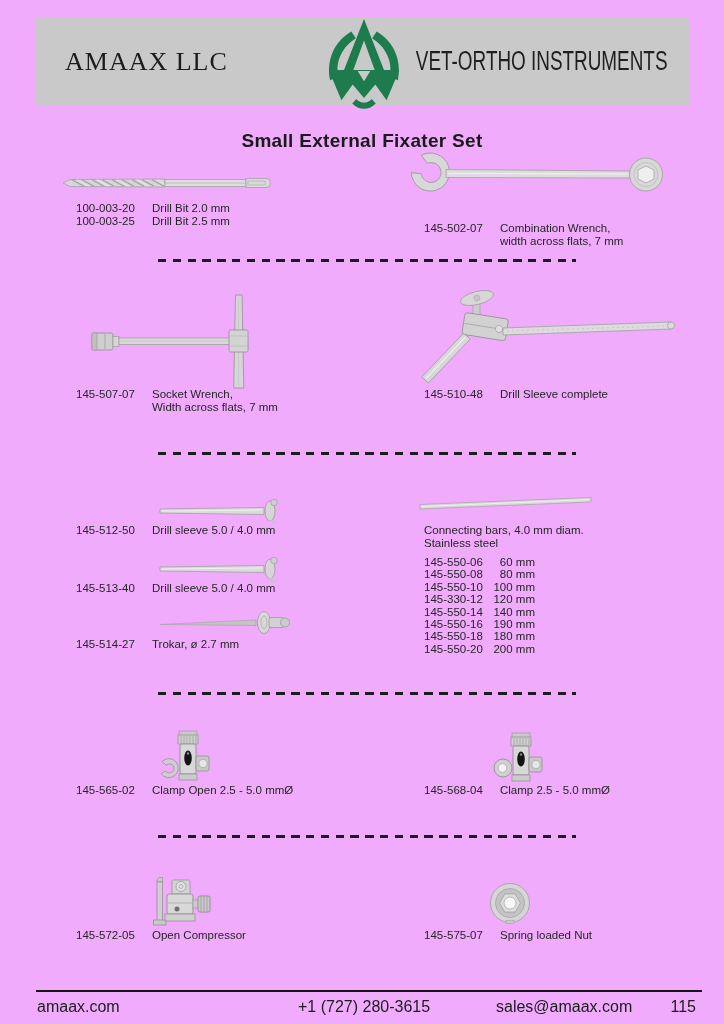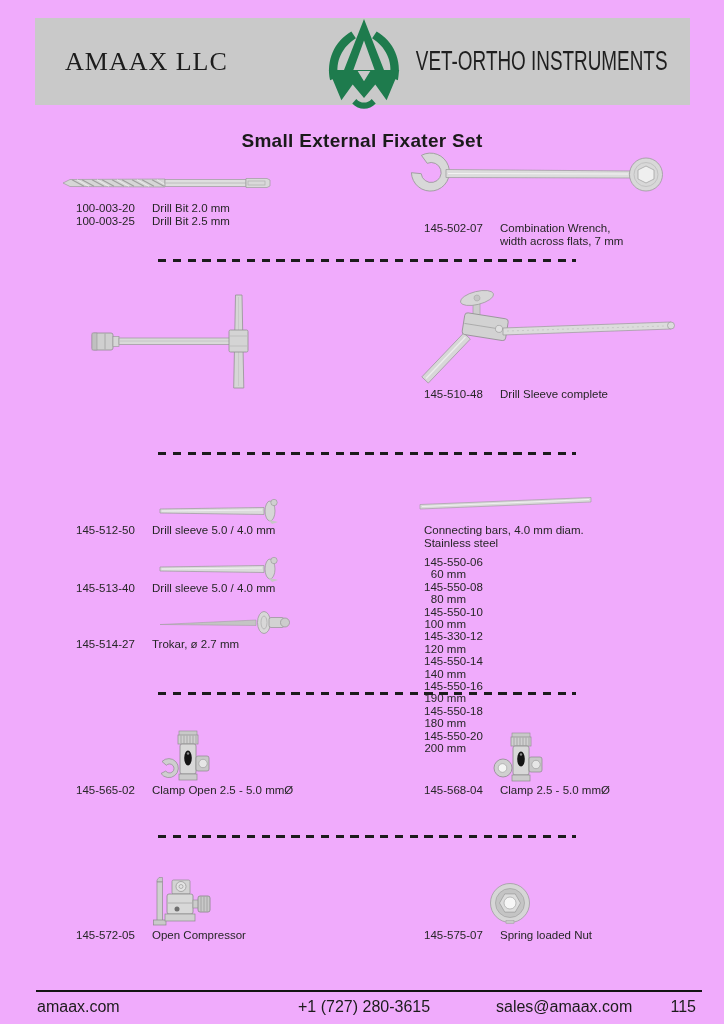--- a/index.html
+++ b/index.html
@@ -18,21 +18,21 @@
   
   .title{position:absolute;left:0;top:130px;width:724px;text-align:center;
          font-size:19px;font-weight:bold;letter-spacing:0.3px;color:#1a1a1a;}
 
   
   .ptxt{position:absolute;font-size:11.5px;line-height:13.3px;color:#262626;white-space:nowrap;}
   .row{display:flex;}
   .code{width:76px;flex:none;}
 
   
-  .cb-rows .row{line-height:12.4px;flex-direction:column;}
+  .cb-rows .row{line-height:12.4px;}
   .ccode{width:69px;flex:none;}
   .csize{width:42px;flex:none;text-align:right;}
 
   .pimg{position:absolute;}
 
   .divider{position:absolute;left:158px;width:418px;height:3px;
            background:repeating-linear-gradient(90deg,#1c1c1c 0 8.5px,transparent 8.5px 14.8px);}
 
   
   .footline{position:absolute;left:36px;top:990px;width:666px;height:2px;background:#141414;}
@@ -132,20 +132,29 @@
     <g transform="rotate(9 72 40)">
       <rect x="48" y="28" width="44" height="22" rx="3" fill="#d2d2d2" stroke="#8f8f8f" stroke-width="0.8"></rect>
       <path d="M49,39 L91,39" stroke="#a5a5a5" stroke-width="0.8"></path>
       <circle cx="84" cy="39" r="3.5" fill="#e0e0e0" stroke="#999999" stroke-width="0.6"></circle>
     </g>
     <polygon points="88,40 256,34 256,41 88,47" fill="#dcdcdc" stroke="#9a9a9a" stroke-width="0.7"></polygon>
     <circle cx="256" cy="37.5" r="3.5" fill="#dcdcdc" stroke="#9a9a9a" stroke-width="0.7"></circle>
     <path d="M92,43 L250,38" stroke="#c9c9c9" stroke-width="1" stroke-dasharray="2 3"></path>
   </svg>
 
+  <div class="ptxt" style="left:76px;top:388px;">
+    <div class="row">
+      <span class="code">145-507-07</span>
+      <span>
+        <span style="display:block">Socket Wrench,</span>
+        <span style="display:block">Width across flats, 7 mm</span>
+      </span>
+    </div>
+  </div>
 
   <div class="ptxt" style="left:424px;top:388px;">
     <div class="row">
       <span class="code">145-510-48</span>
       <span>Drill Sleeve complete</span>
     </div>
   </div>
 
   <div class="divider" style="top:452px;"></div>
 

